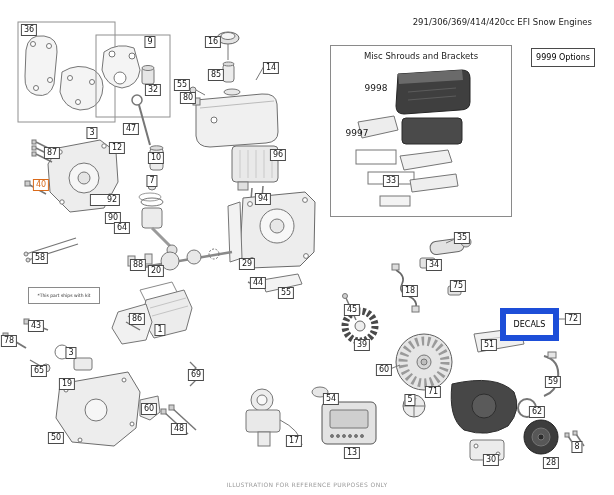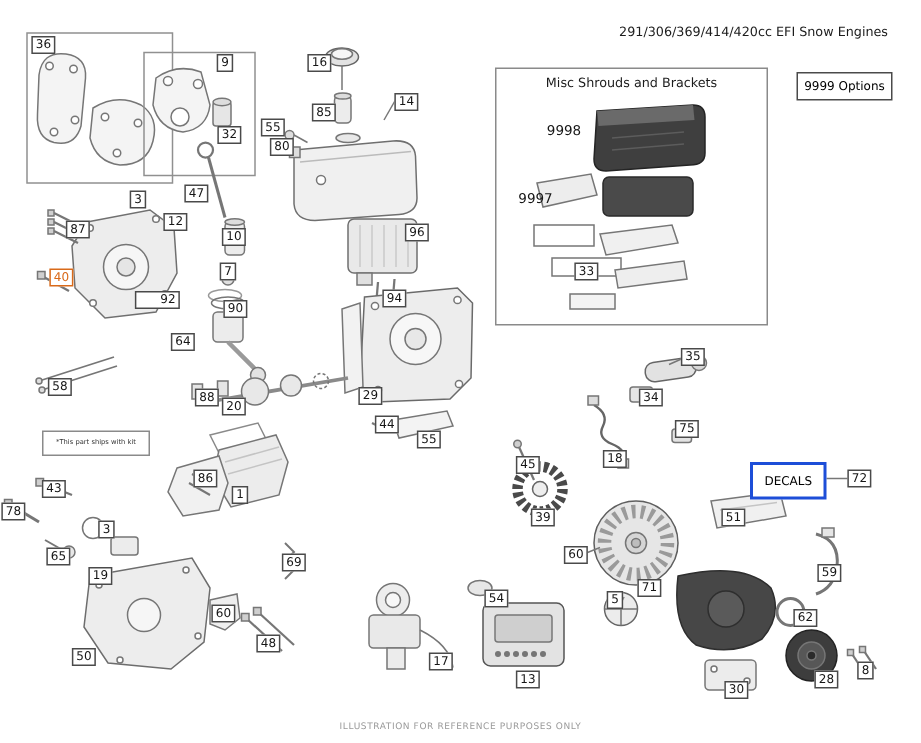--- a/index.html
+++ b/index.html
@@ -14,21 +14,21 @@
   .callout.plain{border:none;background:transparent;font-size:9px;}
   .title{position:absolute;top:17px;right:22px;font-size:8.5px;color:#1c1c1c;z-index:2;}
   .options-box{position:absolute;left:531px;top:48px;width:62px;height:17px;
                border:1px solid #4a4a4a;font-size:8px;display:flex;align-items:center;
                justify-content:center;background:#fff;z-index:2;}
   .misc-box{position:absolute;left:330px;top:45px;width:180px;height:170px;
             border:1px solid #8a8a8a;z-index:2;}
   .misc-title{position:absolute;top:5px;left:0;width:100%;text-align:center;
               font-size:8.5px;color:#1c1c1c;}
   .decals-box{position:absolute;left:500px;top:308px;width:47px;height:21px;
-              border:2px solid #1d4ed8;display:flex;align-items:center;justify-content:center;
+              border:6px solid #1d4ed8;display:flex;align-items:center;justify-content:center;
               font-size:8px;background:#fff;z-index:2;}
   .note-box{position:absolute;left:28px;top:287px;width:70px;height:15px;border:1px solid #8a8a8a;
             font-size:4.5px;display:flex;align-items:center;justify-content:center;
             color:#333;background:#fff;z-index:2;}
   .footer{position:absolute;left:0;right:0;bottom:7px;text-align:center;font-size:6px;
           color:#999;letter-spacing:.4px;z-index:2;}
 </style>
 </head>
 <body>
 
@@ -392,42 +392,42 @@
       <div class="callout" style="left: 92px; top: 133px;">3</div>
       <div class="callout" style="left: 131px; top: 129px;">47</div>
       <div class="callout" style="left: 117px; top: 148px;">12</div>
       <div class="callout" style="left: 52px; top: 153px;">87</div>
       <div class="callout hl" style="left: 41px; top: 185px;">40</div>
       <div class="callout" style="left: 156px; top: 158px;">10</div>
       <div class="callout" style="left: 152px; top: 181px;">7</div>
       <div class="callout" style="left: 278px; top: 155px;">96</div>
       <div class="callout" style="left: 263px; top: 199px;">94</div>
       <div class="callout" style="left: 105px; top: 200px; padding-left: 16px;">92</div>
-      <div class="callout" style="left: 113px; top: 206px; margin-left: 44px;">90</div>
+      <div class="callout" style="left: 113px; top: 218px;">90</div>
       <div class="callout" style="left: 122px; top: 228px;">64</div>
       <div class="callout" style="left: 40px; top: 258px;">58</div>
       <div class="callout" style="left: 138px; top: 265px;">88</div>
       <div class="callout" style="left: 156px; top: 271px;">20</div>
       <div class="callout" style="left: 247px; top: 264px;">29</div>
       <div class="callout" style="left: 258px; top: 283px;">44</div>
       <div class="callout" style="left: 286px; top: 293px;">55</div>
       <div class="callout" style="left: 352px; top: 310px;">45</div>
       <div class="callout" style="left: 434px; top: 265px;">34</div>
-      <div class="callout" style="left: 410px; top: 306px;">18</div>
+      <div class="callout" style="left: 410px; top: 291px;">18</div>
       <div class="callout" style="left: 462px; top: 238px;">35</div>
       <div class="callout" style="left: 458px; top: 286px;">75</div>
       <div class="callout" style="left: 362px; top: 345px;">39</div>
       <div class="callout" style="left: 384px; top: 370px;">60</div>
       <div class="callout" style="left: 410px; top: 400px;">5</div>
       <div class="callout" style="left: 433px; top: 392px;">71</div>
       <div class="callout" style="left: 489px; top: 345px;">51</div>
       <div class="callout" style="left: 553px; top: 382px;">59</div>
       <div class="callout" style="left: 537px; top: 412px;">62</div>
       <div class="callout" style="left: 491px; top: 460px;">30</div>
-      <div class="callout" style="left: 551px; top: 453px;">28</div>
+      <div class="callout" style="left: 551px; top: 463px;">28</div>
       <div class="callout" style="left: 577px; top: 447px;">8</div>
       <div class="callout" style="left: 331px; top: 399px;">54</div>
       <div class="callout" style="left: 294px; top: 441px;">17</div>
       <div class="callout" style="left: 352px; top: 453px;">13</div>
       <div class="callout" style="left: 179px; top: 429px;">48</div>
       <div class="callout" style="left: 149px; top: 409px;">60</div>
       <div class="callout" style="left: 196px; top: 375px;">69</div>
       <div class="callout" style="left: 137px; top: 319px;">86</div>
       <div class="callout" style="left: 160px; top: 330px;">1</div>
       <div class="callout" style="left: 36px; top: 326px;">43</div>

